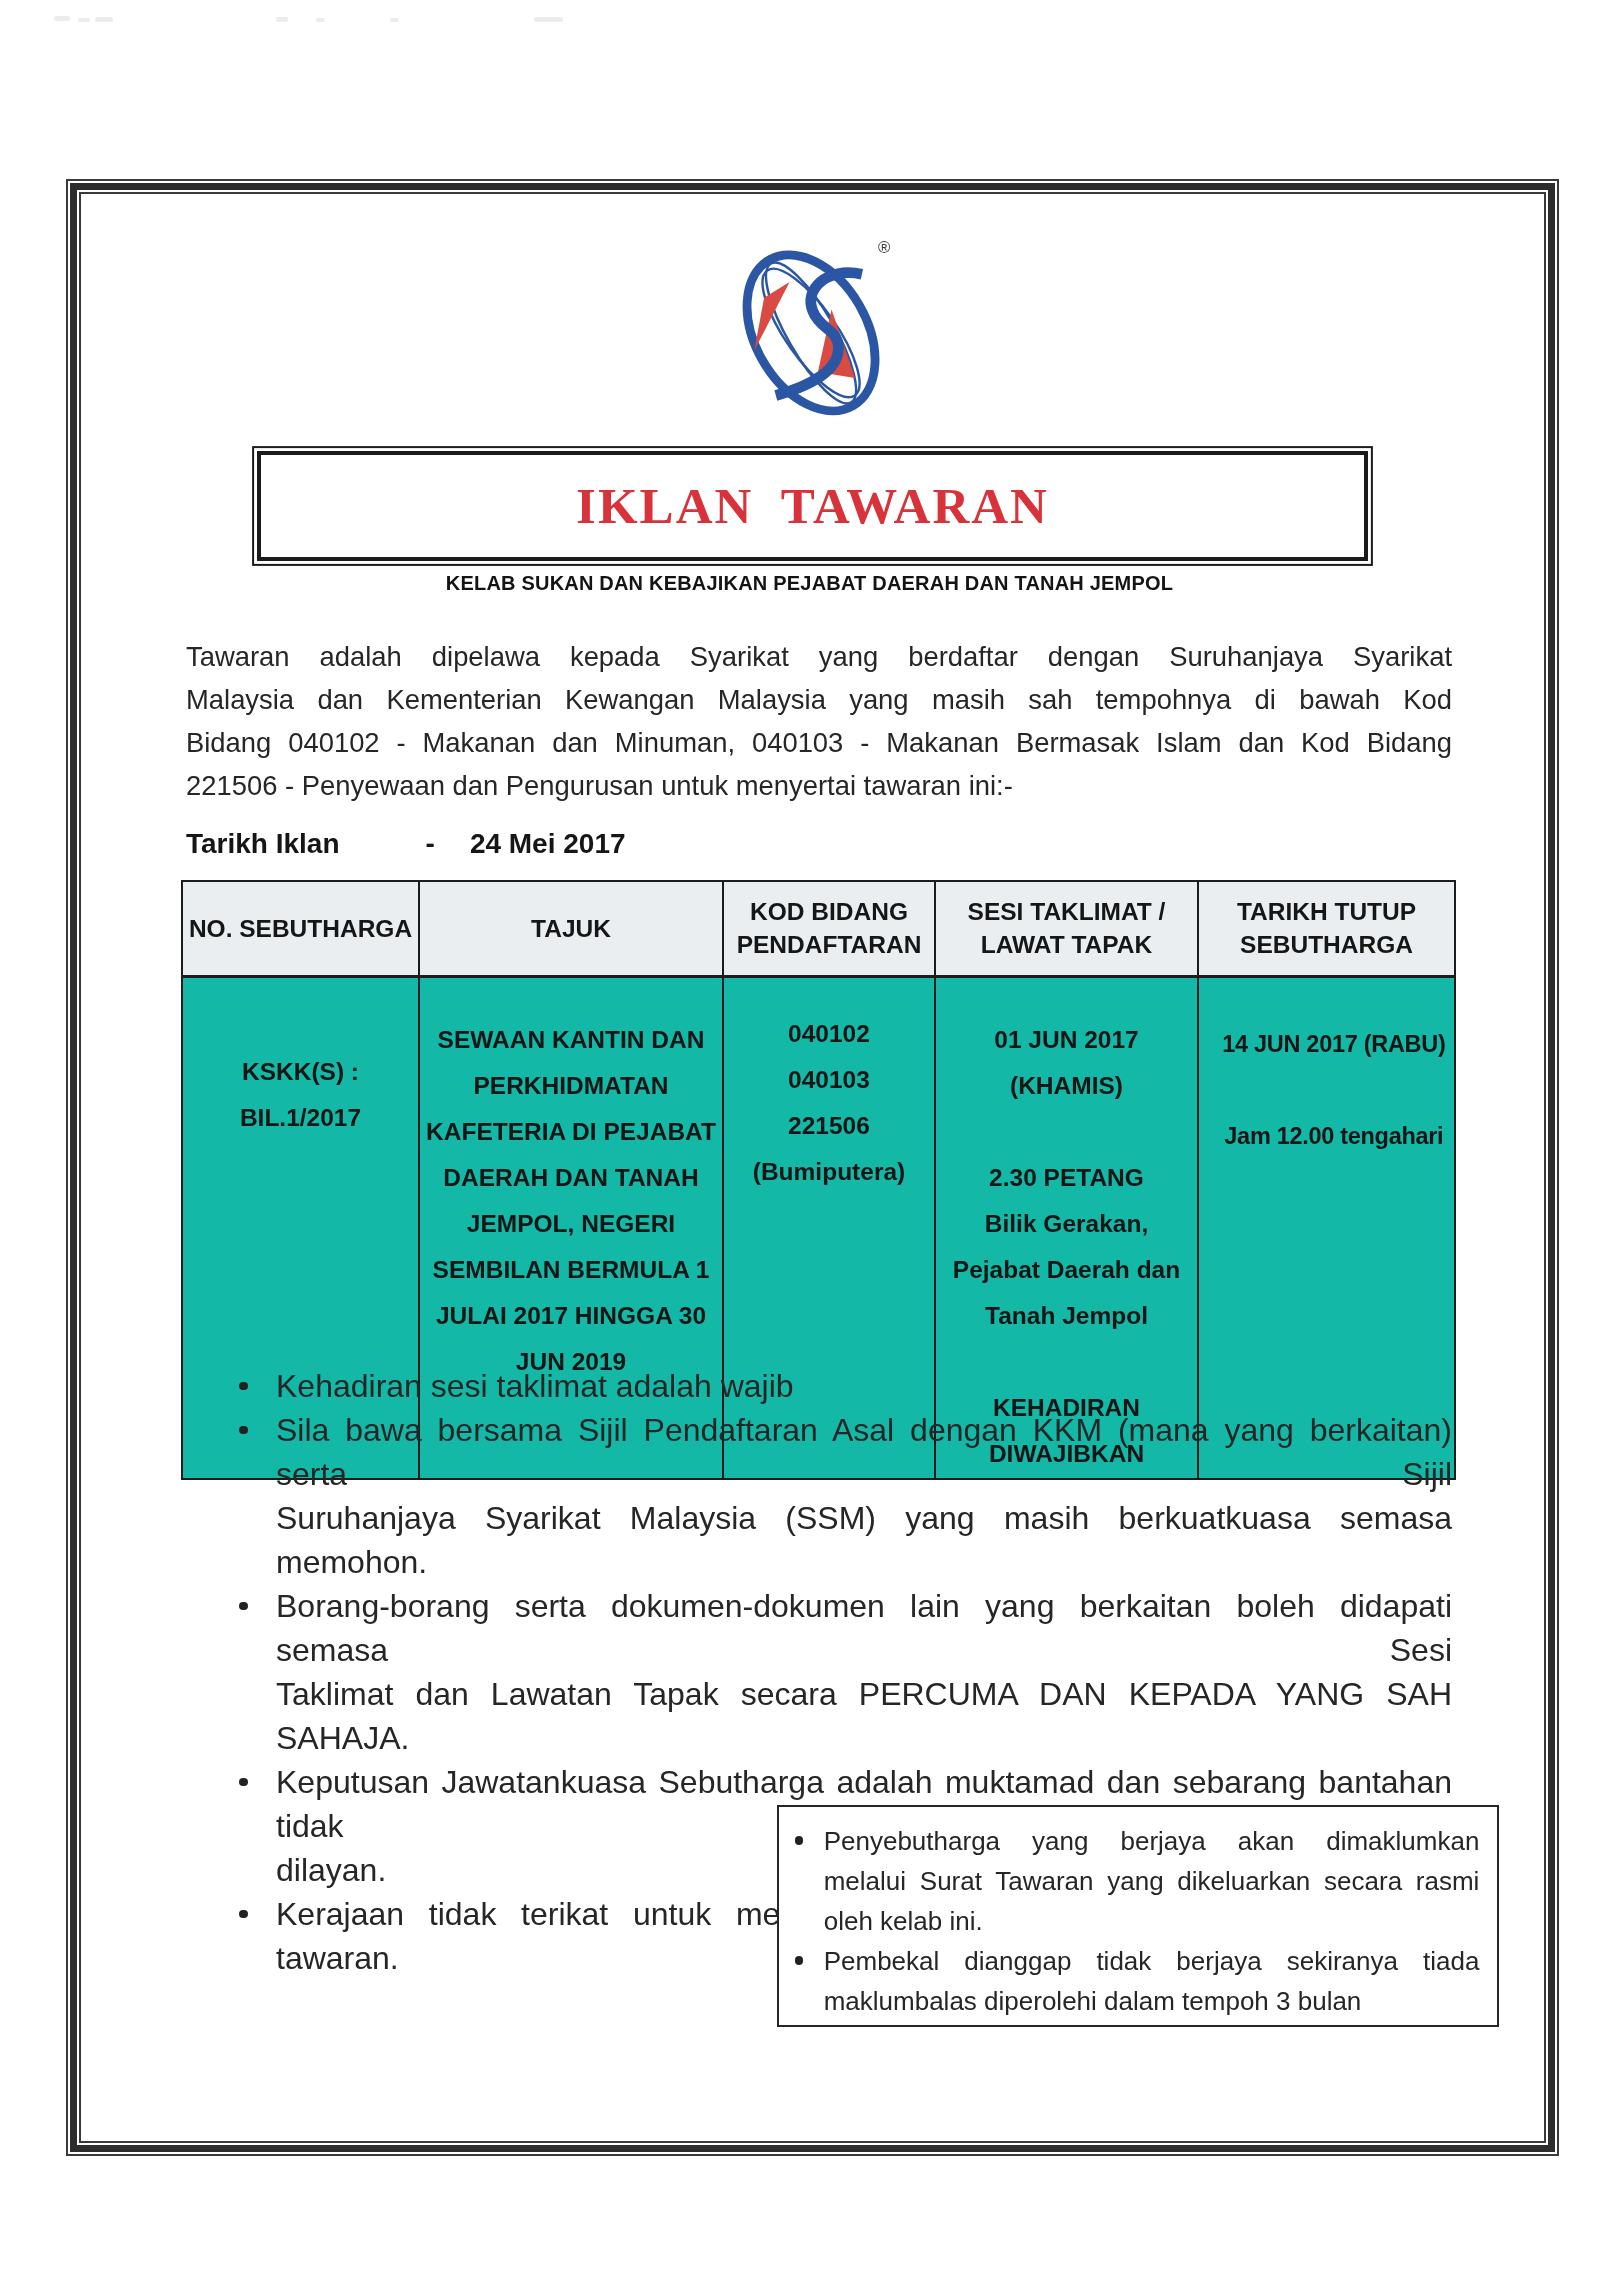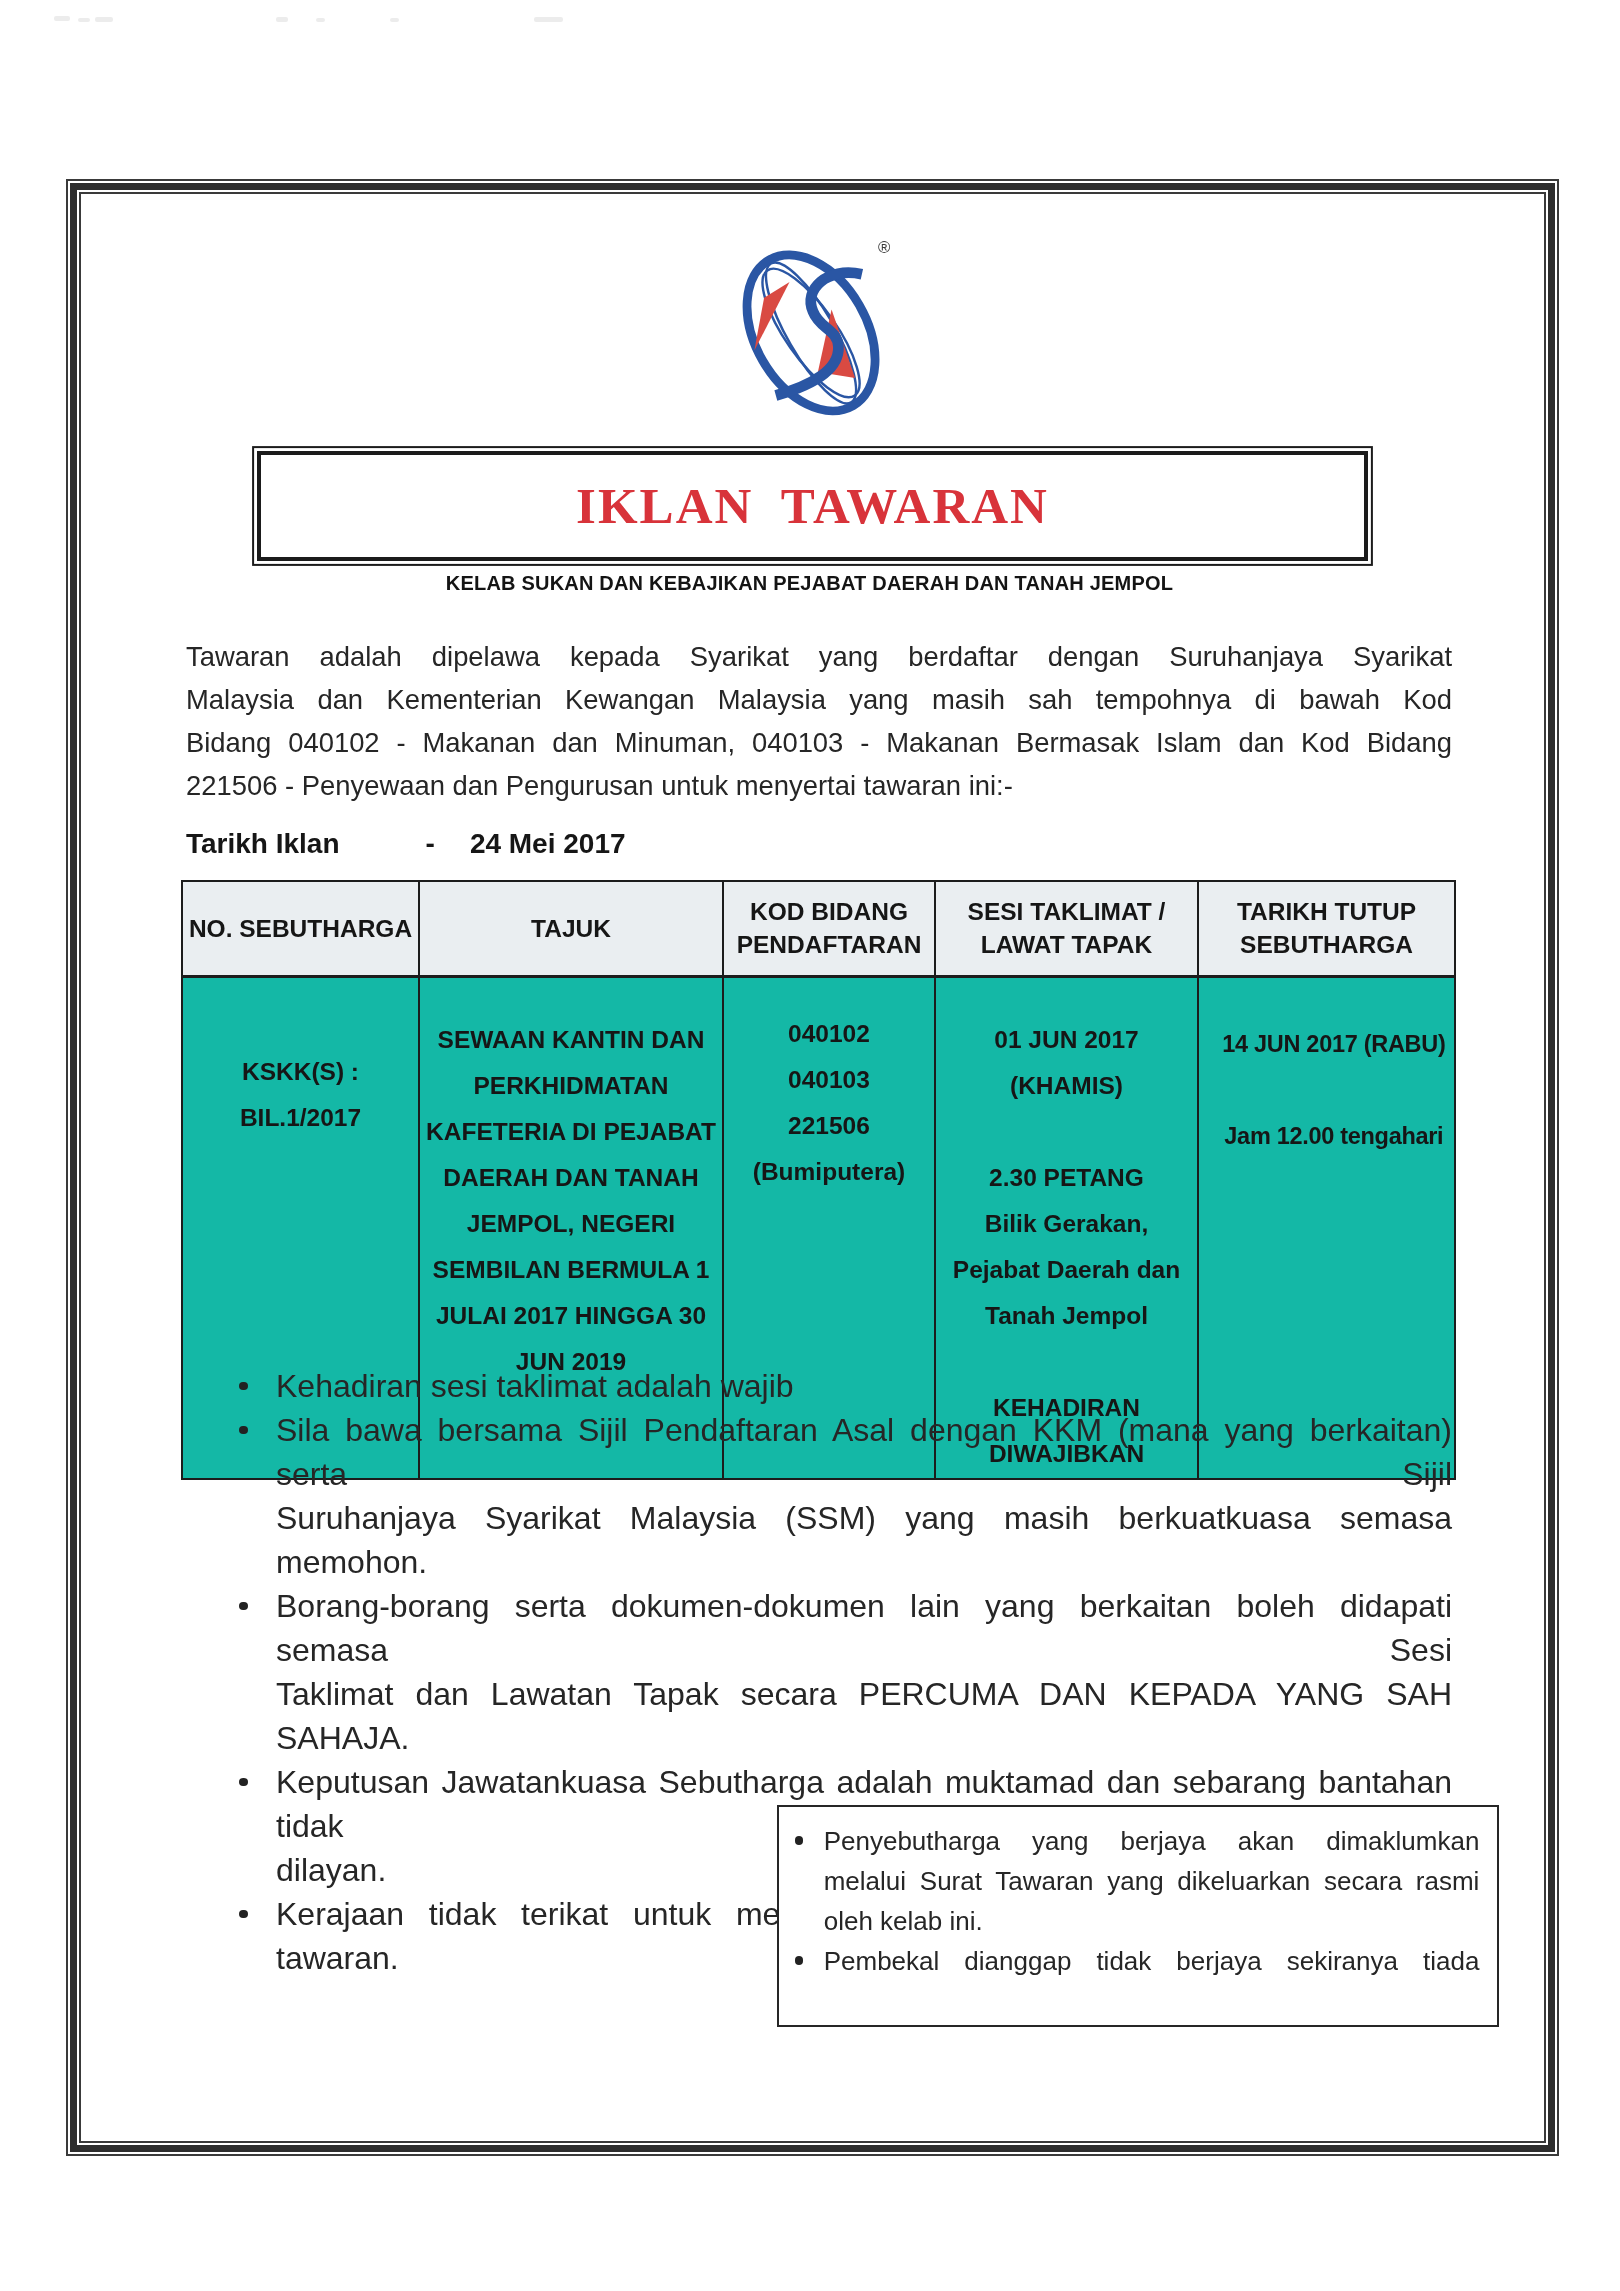--- a/index.html
+++ b/index.html
@@ -224,18 +224,19 @@
     <ul>
       <li>
           <span class="dot"></span>
         <div class="jl">Penyebutharga yang berjaya akan dimaklumkan</div>
         <div class="jl">melalui Surat Tawaran yang dikeluarkan secara rasmi</div>
         <div class="jl final">oleh kelab ini.</div>
       </li>
       <li>
           <span class="dot"></span>
         <div class="jl">Pembekal dianggap tidak berjaya sekiranya tiada</div>
+        <div class="jl final">maklumbalas diperolehi dalam tempoh 3 bulan</div>
       </li>
     </ul>
   </div>
 
 </div>
 
 
 </body></html>

